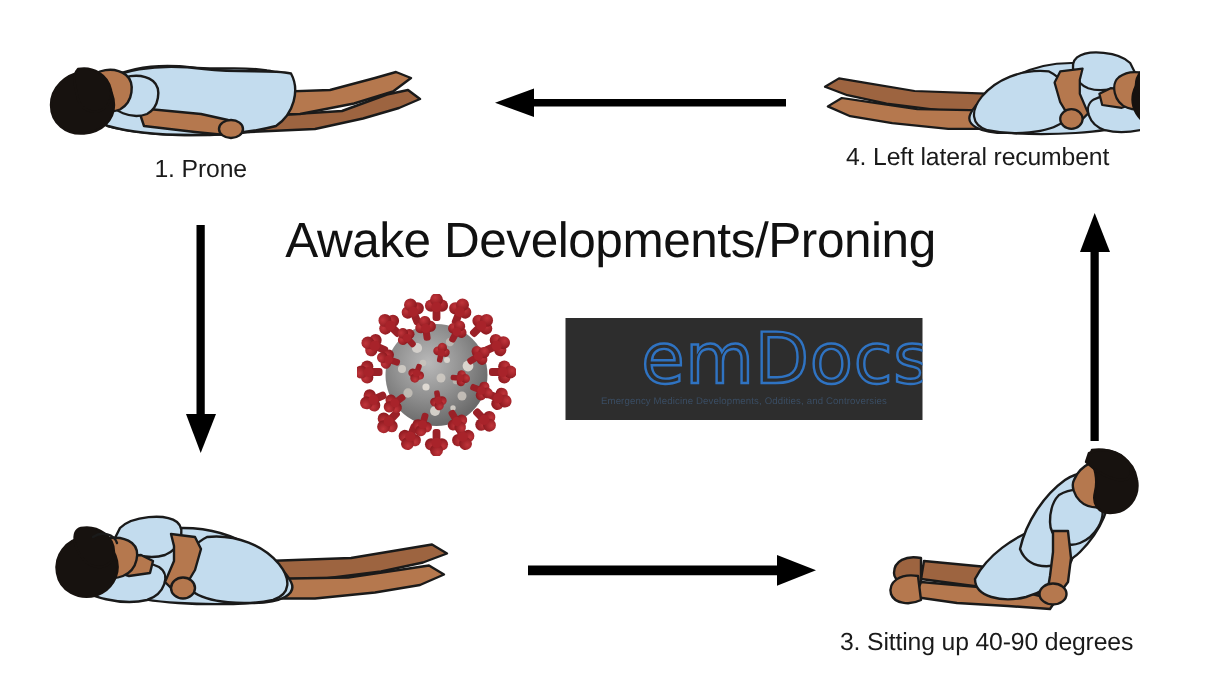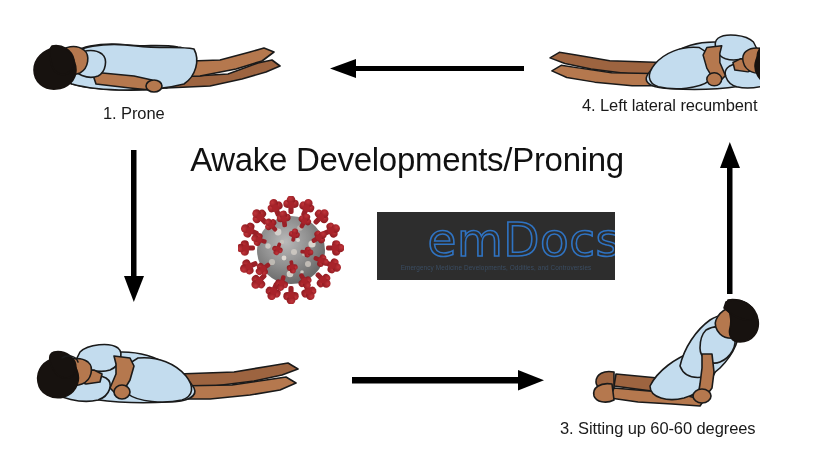--- a/index.html
+++ b/index.html
@@ -186,21 +186,21 @@
 
       <path d="M128 24 C132 14, 144 8, 154 12 C162 16, 164 28, 158 36
                C152 44, 138 44, 132 38 C128 34, 126 28, 128 24 Z" fill="#b5784e"></path>
 
       <path d="M140 4 C154 2, 168 10, 170 24 C172 36, 164 46, 152 46
                C144 46, 140 40, 142 32 C144 24, 142 14, 138 10 Z" fill="#17120f" stroke="#17120f"></path>
       <path d="M138 6 C146 2, 158 4, 164 12 C168 18, 166 24, 160 24
                C152 24, 142 18, 136 12 Z" fill="#17120f" stroke="#17120f"></path>
     </g>
   </svg>
-  <div class="label" style="left:560px; top:419px;">3. Sitting up 60-60 degrees</div>
+  <div class="label" style="left:560px; top:419px;">3. Sitting up 40-90 degrees</div>
 
   <svg class="fig" style="left:540px; top:14px;" width="272" height="84" viewBox="0 0 290 90" transform="scale(1,1)">
     <g transform="translate(290,0) scale(-1,1)" stroke="#1a1a1a" stroke-width="1.6" stroke-linejoin="round" stroke-linecap="round">
 
       <path d="M160 52 L216 50 L252 44 L270 41 L280 47 L264 53 L236 59 L196 64 L160 64 Z" fill="#9d6440"></path>
 
       <path d="M158 64 L214 63 L248 58 L268 55 L278 61 L262 68 L232 73 L192 77 L158 77 Z" fill="#b5784e"></path>
 
       <path d="M60 56 C62 40, 82 30, 104 30 C124 30, 140 36, 152 44
                C164 52, 172 58, 176 66 C180 74, 170 80, 150 80
@@ -219,21 +219,21 @@
 
       <path d="M42 44 C48 36, 62 34, 70 40 C76 45, 74 58, 64 62
                C54 66, 42 60, 40 52 Z" fill="#b5784e"></path>
 
       <path d="M38 36 C26 38, 18 48, 20 60 C22 72, 34 78, 46 75
                C56 72, 62 62, 60 52 C58 42, 48 34, 38 36 Z" fill="#17120f" stroke="#17120f"></path>
       <path d="M36 30 C48 28, 58 36, 58 46 C58 52, 54 56, 48 56
                C40 56, 34 48, 32 40 C31 34, 32 31, 36 30 Z" fill="#17120f" stroke="#17120f"></path>
     </g>
   </svg>
-  <div class="label" style="left:582px; top:96px;">4. Left lateral recumbent</div>
+  <div class="label" style="left:564px; top:96px;">4. Left lateral recumbent</div>
 
   <div id="title">Awake Developments/Proning</div>
 
   <svg class="arrow" style="left:330px; top:58px;" width="194" height="22" viewBox="0 0 194 22">
     <rect x="24" y="8" width="170" height="5" fill="#000000"></rect>
     <polygon points="0,10.5 26,1 26,20" fill="#000000"></polygon>
   </svg>
 
   <svg class="arrow" style="left:122px; top:150px;" width="24" height="152" viewBox="0 0 24 152">
     <rect x="9" y="0" width="5.5" height="132" fill="#000000"></rect>

